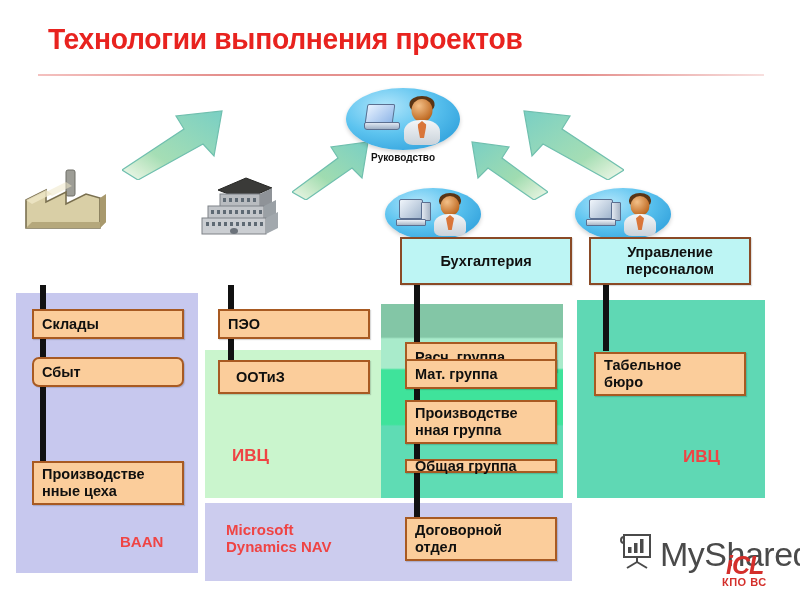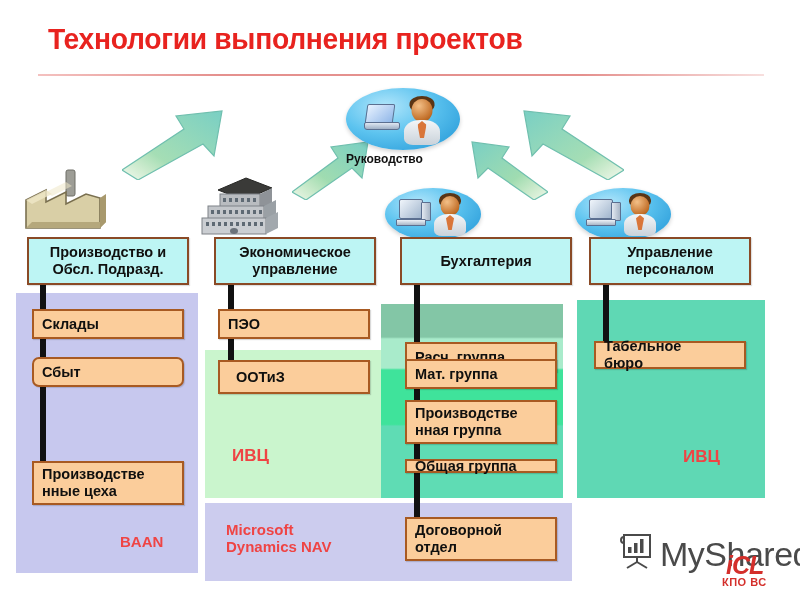--- a/index.html
+++ b/index.html
@@ -69,22 +69,22 @@
 
   
   .bubble{
     position:absolute;
     border-radius:50%;
     background:radial-gradient(ellipse at 35% 30%,#b2e6fb 0%,#5cc3ef 45%,#1f93d4 100%);
     box-shadow:0 2px 4px rgba(0,0,0,.18);
   }
   .bubble-label{
     position:absolute;
-    font-size:12px;font-weight:bold;color:#111;
-    white-space:nowrap;
+    font-size:10px;font-weight:bold;color:#111;
+    text-align:center;white-space:nowrap;
   }
 
   
   .person{position:absolute;}
   .person .head{
     position:absolute;left:50%;top:0;transform:translateX(-50%);
     border-radius:50%;
     background:radial-gradient(circle at 35% 30%,#f3c088,#c4722c 65%,#8d4a14);
   }
   .person .hair{
@@ -322,47 +322,43 @@
       <div class="kbd"></div>
   </div>
   <div class="person" style="left:622px;top:194px;width:36px;height:42px;">
     <div class="hair" style="width:22px;height:14px;"></div>
     <div class="head" style="width:19px;height:20px;top:2px;"></div>
     <div class="body" style="top:20px;width:32px;height:22px;"></div>
     <div class="tie" style="top:21px;width:8px;height:15px;"></div>
   </div>
 
   <div class="spine" style="left:40px;top:285px;height:220px;"></div>
-  <div class="hbox" style="left:27px;top:237px;width:162px;height:48px;">Производство и
-Обсл. Подразд.</div>
   <div class="obox" style="left:32px;top:309px;width:152px;height:30px;">Склады</div>
   <div class="obox" style="left:32px;top:357px;width:152px;height:30px;border-radius:7px;">Сбыт</div>
   <div class="obox" style="left:32px;top:461px;width:152px;height:44px;">Производстве
 нные цеха</div>
 
   <div class="spine" style="left:228px;top:285px;height:90px;"></div>
-  <div class="hbox" style="left:214px;top:237px;width:162px;height:48px;">Экономическое
-управление</div>
   <div class="obox" style="left:218px;top:309px;width:152px;height:30px;">ПЭО</div>
   <div class="obox" style="left:218px;top:360px;width:152px;height:34px;padding-left:16px;">ООТиЗ</div>
 
   <div class="spine" style="left:414px;top:285px;height:232px;"></div>
   <div class="hbox" style="left:400px;top:237px;width:172px;height:48px;">Бухгалтерия</div>
   <div class="obox" style="left:405px;top:309px;width:152px;height:30px;margin-top:33px;">Расч. группа</div>
   <div class="obox" style="left:405px;top:359px;width:152px;height:30px;">Мат. группа</div>
   <div class="obox" style="left:405px;top:400px;width:152px;height:44px;">Производстве
 нная группа</div>
   <div class="obox" style="left:405px;top:459px;width:152px;height:14px;">Общая группа</div>
   <div class="obox" style="left:405px;top:517px;width:152px;height:44px;">Договорной
 отдел</div>
 
   <div class="spine" style="left:603px;top:285px;height:66px;"></div>
   <div class="hbox" style="left:589px;top:237px;width:162px;height:48px;">Управление
 персоналом</div>
-  <div class="obox" style="left:594px;top:341px;width:152px;height:28px;">Табельное
+  <div class="obox" style="left:594px;top:352px;width:152px;height:44px;">Табельное
 бюро</div>
 
   <div class="wm" style="left:618px;top:531px;width:38px;height:40px;">
     <svg width="38" height="40" viewBox="0 0 38 40">
       <path d="M6 6 q-3 0 -3 3 q0 3 3 3" fill="none" stroke="#4a4a4a" stroke-width="2"></path>
       <rect x="6" y="4" width="26" height="22" fill="#fff" stroke="#4a4a4a" stroke-width="2"></rect>
       <rect x="10" y="16" width="3.5" height="6" fill="#4a4a4a"></rect>
       <rect x="16" y="12" width="3.5" height="10" fill="#4a4a4a"></rect>
       <rect x="22" y="8" width="3.5" height="14" fill="#4a4a4a"></rect>
       <line x1="19" y1="26" x2="19" y2="31" stroke="#4a4a4a" stroke-width="2"></line>

